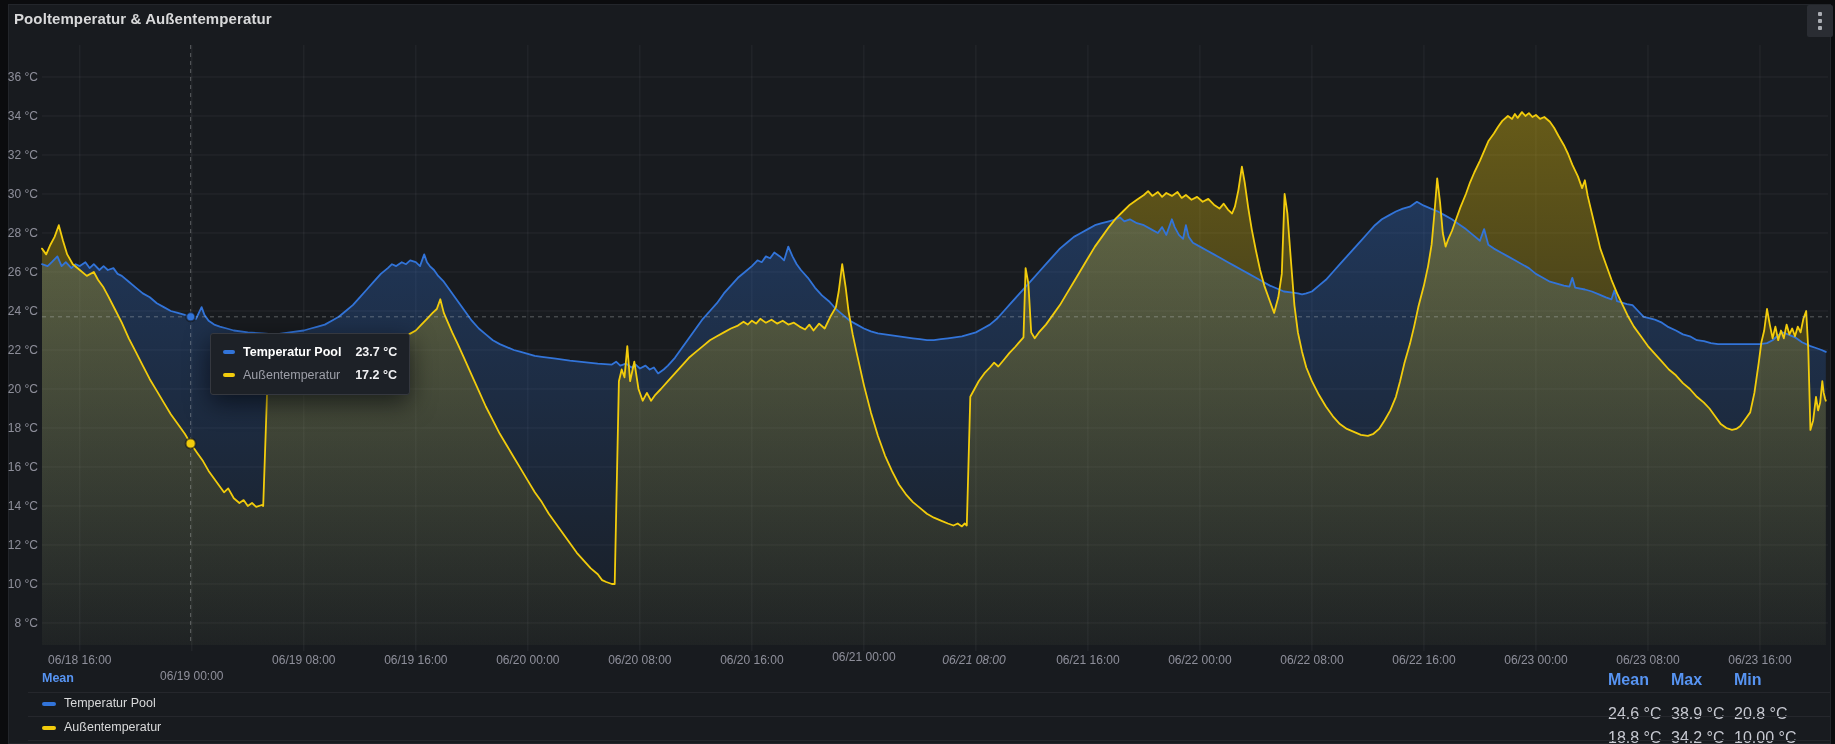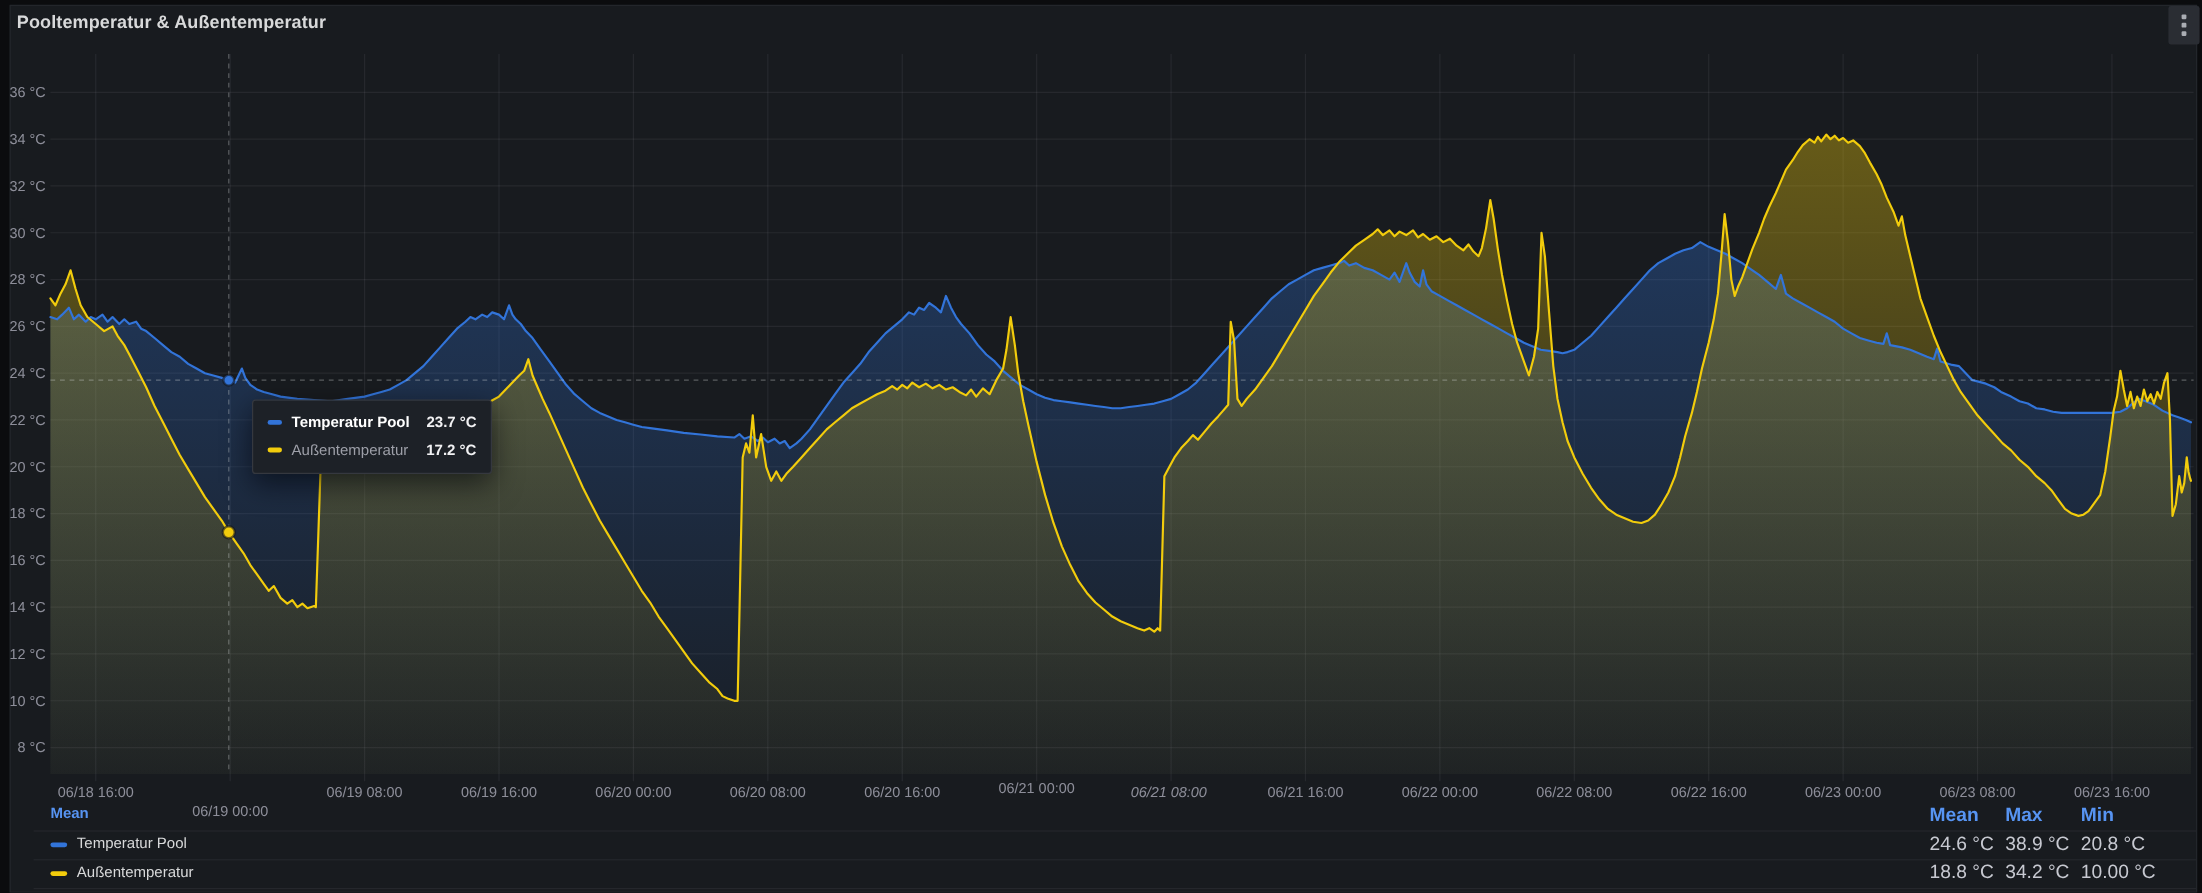--- a/index.html
+++ b/index.html
@@ -34,21 +34,21 @@
   
   .legend{position:absolute;left:0;top:668px;width:100%;}
   .lg-row{position:relative;height:24px;width:100%;}
   .lg-sep{position:absolute;left:28px;right:5px;height:0;border-top:1px solid #25272c;}
   .lg-name-h{position:absolute;left:42px;top:3px;font-size:12.5px;font-weight:600;color:#5794f2;cursor:pointer;}
   .lg-col{position:absolute;top:3px;width:86px;font-size:16px;}
   .lg-col.h{color:#5794f2;font-weight:600;cursor:pointer;}
   .col-mean{right:141px;} .col-max{right:78px;} .col-min{right:15px;}
   .lg-swatch{position:absolute;left:42px;top:10px;width:14px;height:4px;border-radius:2px;}
   .lg-label{position:absolute;left:64px;top:4px;font-size:12.5px;color:#d8d9da;cursor:pointer;}
-  .lg-val{color:#c7c9d1;}
+  .lg-val{color:#c7c9d1;margin-top:10px;}
 </style>
 </head>
 <body>
 
 <div class="stage">
   <div class="panel"></div>
 
   <div class="panel-title">Pooltemperatur &amp; Außentemperatur</div>
 
   <div class="kebab" title="">

